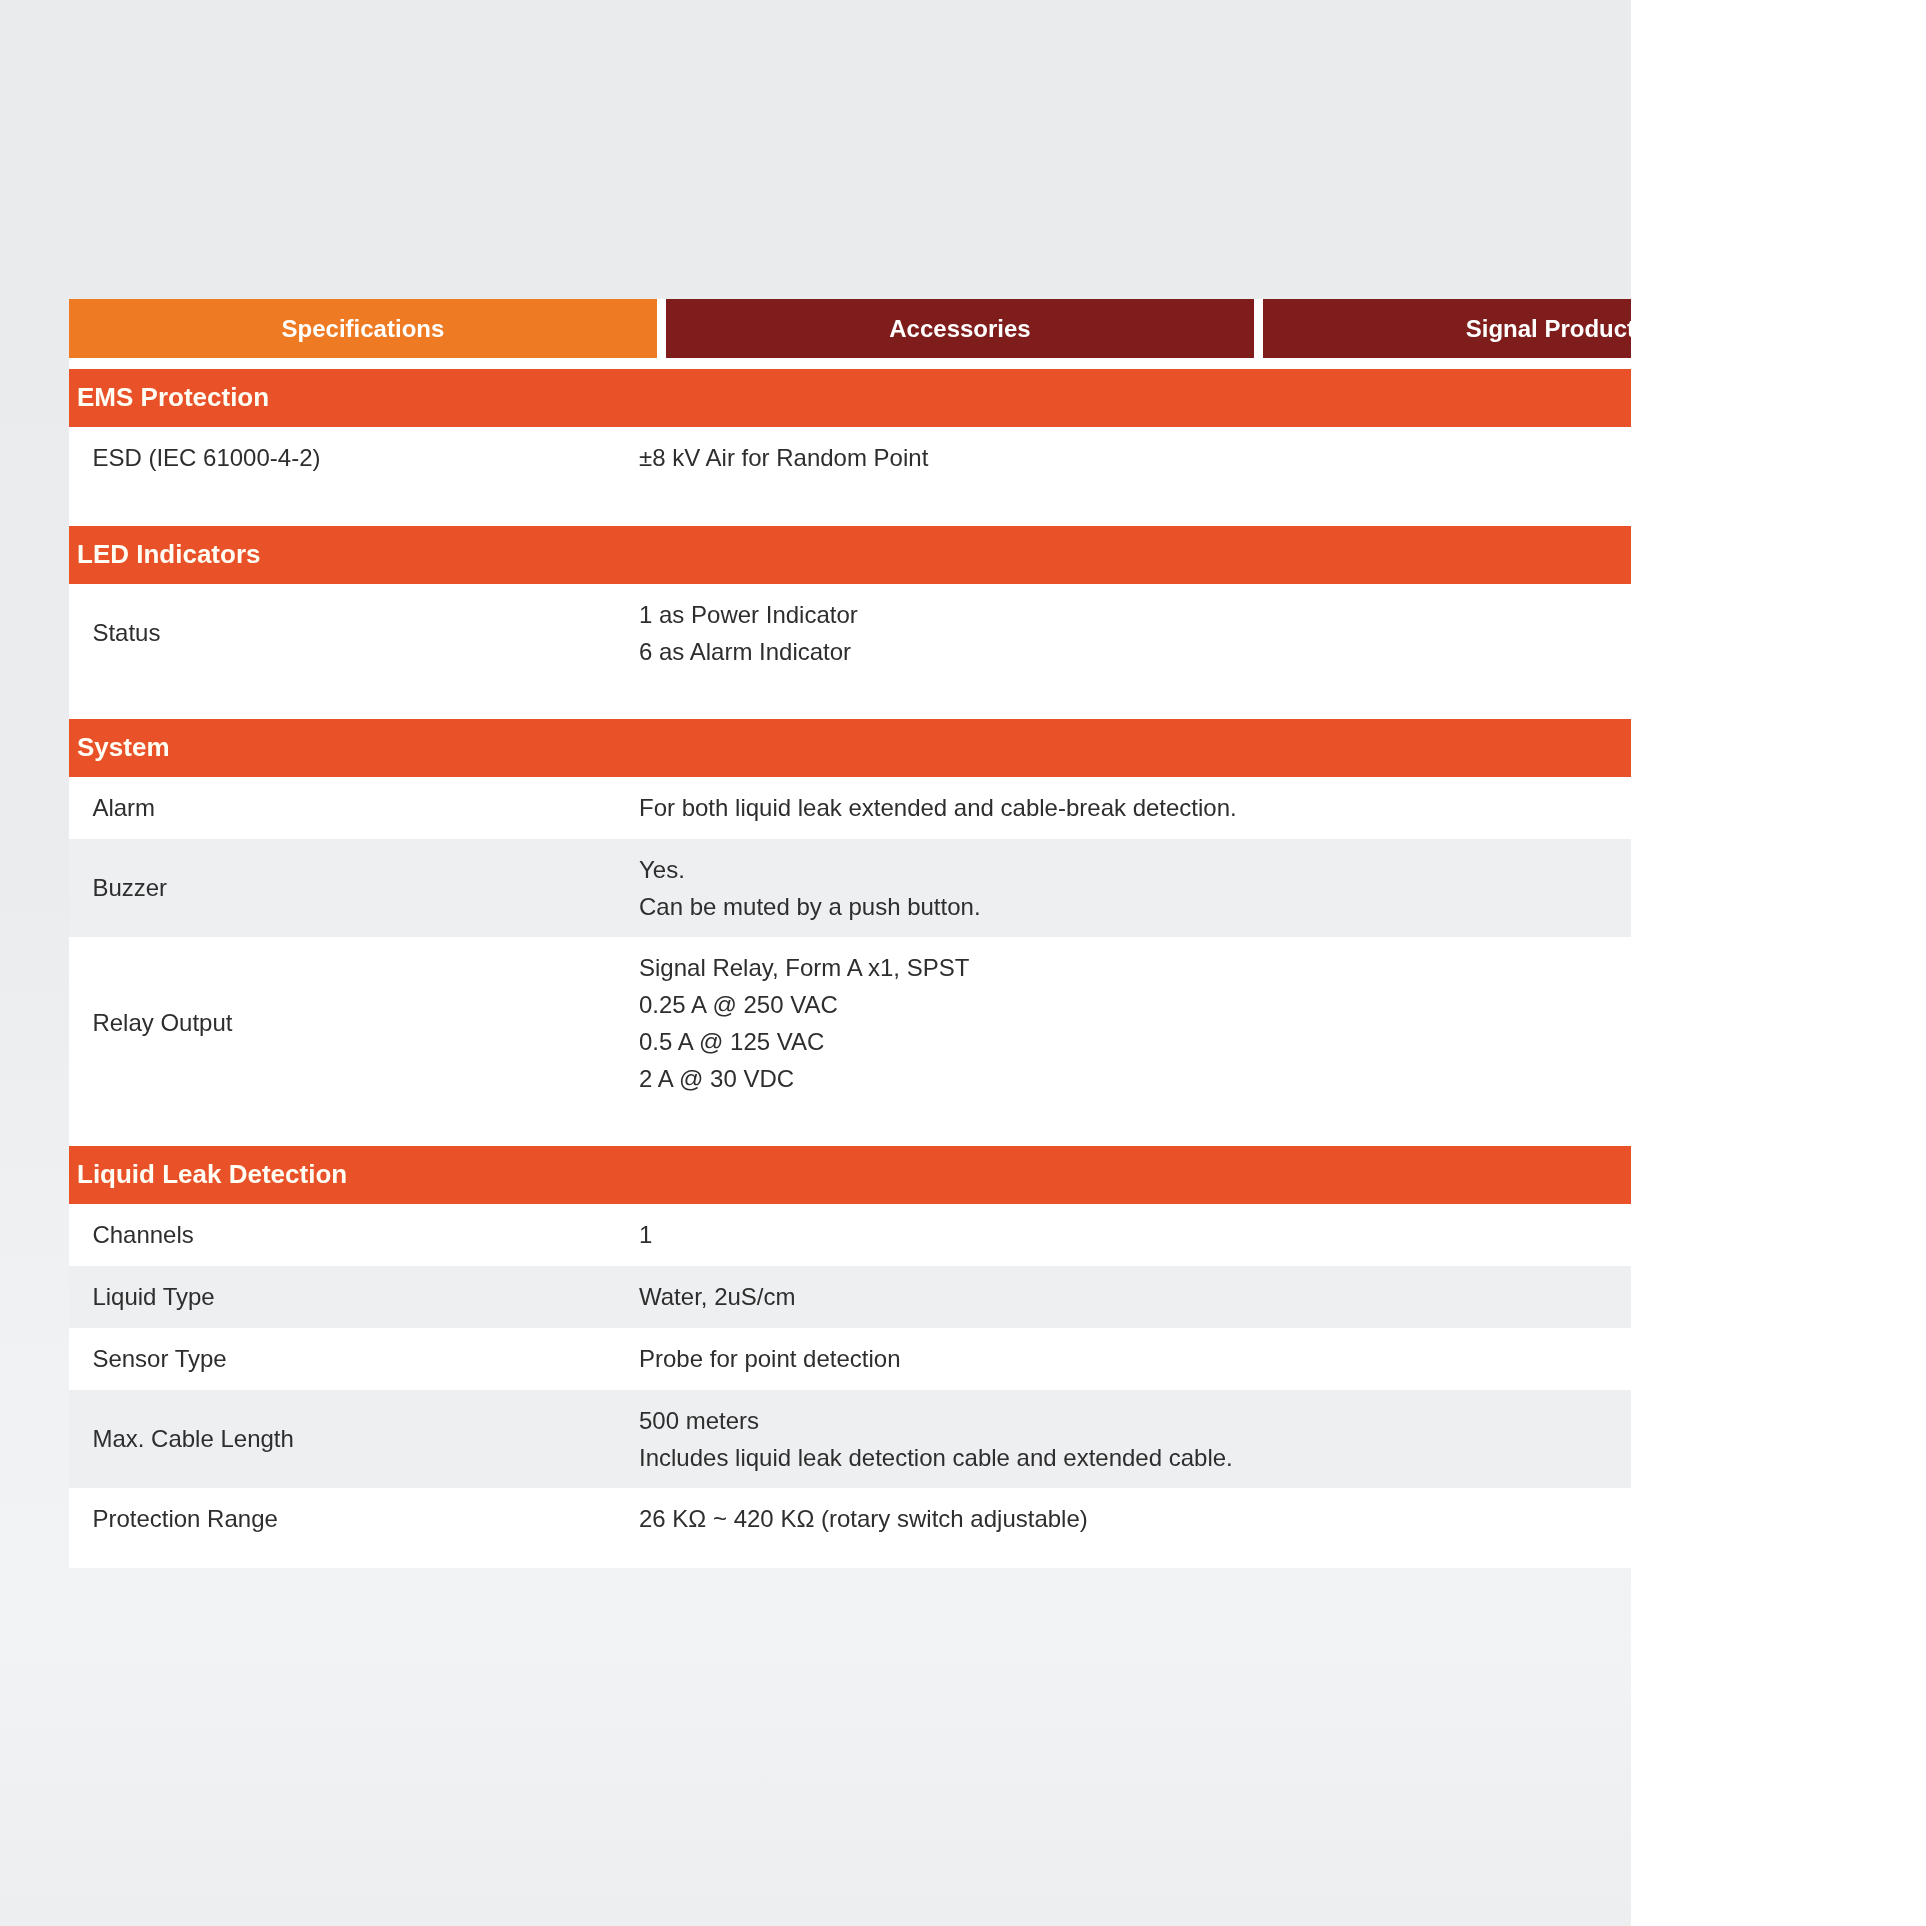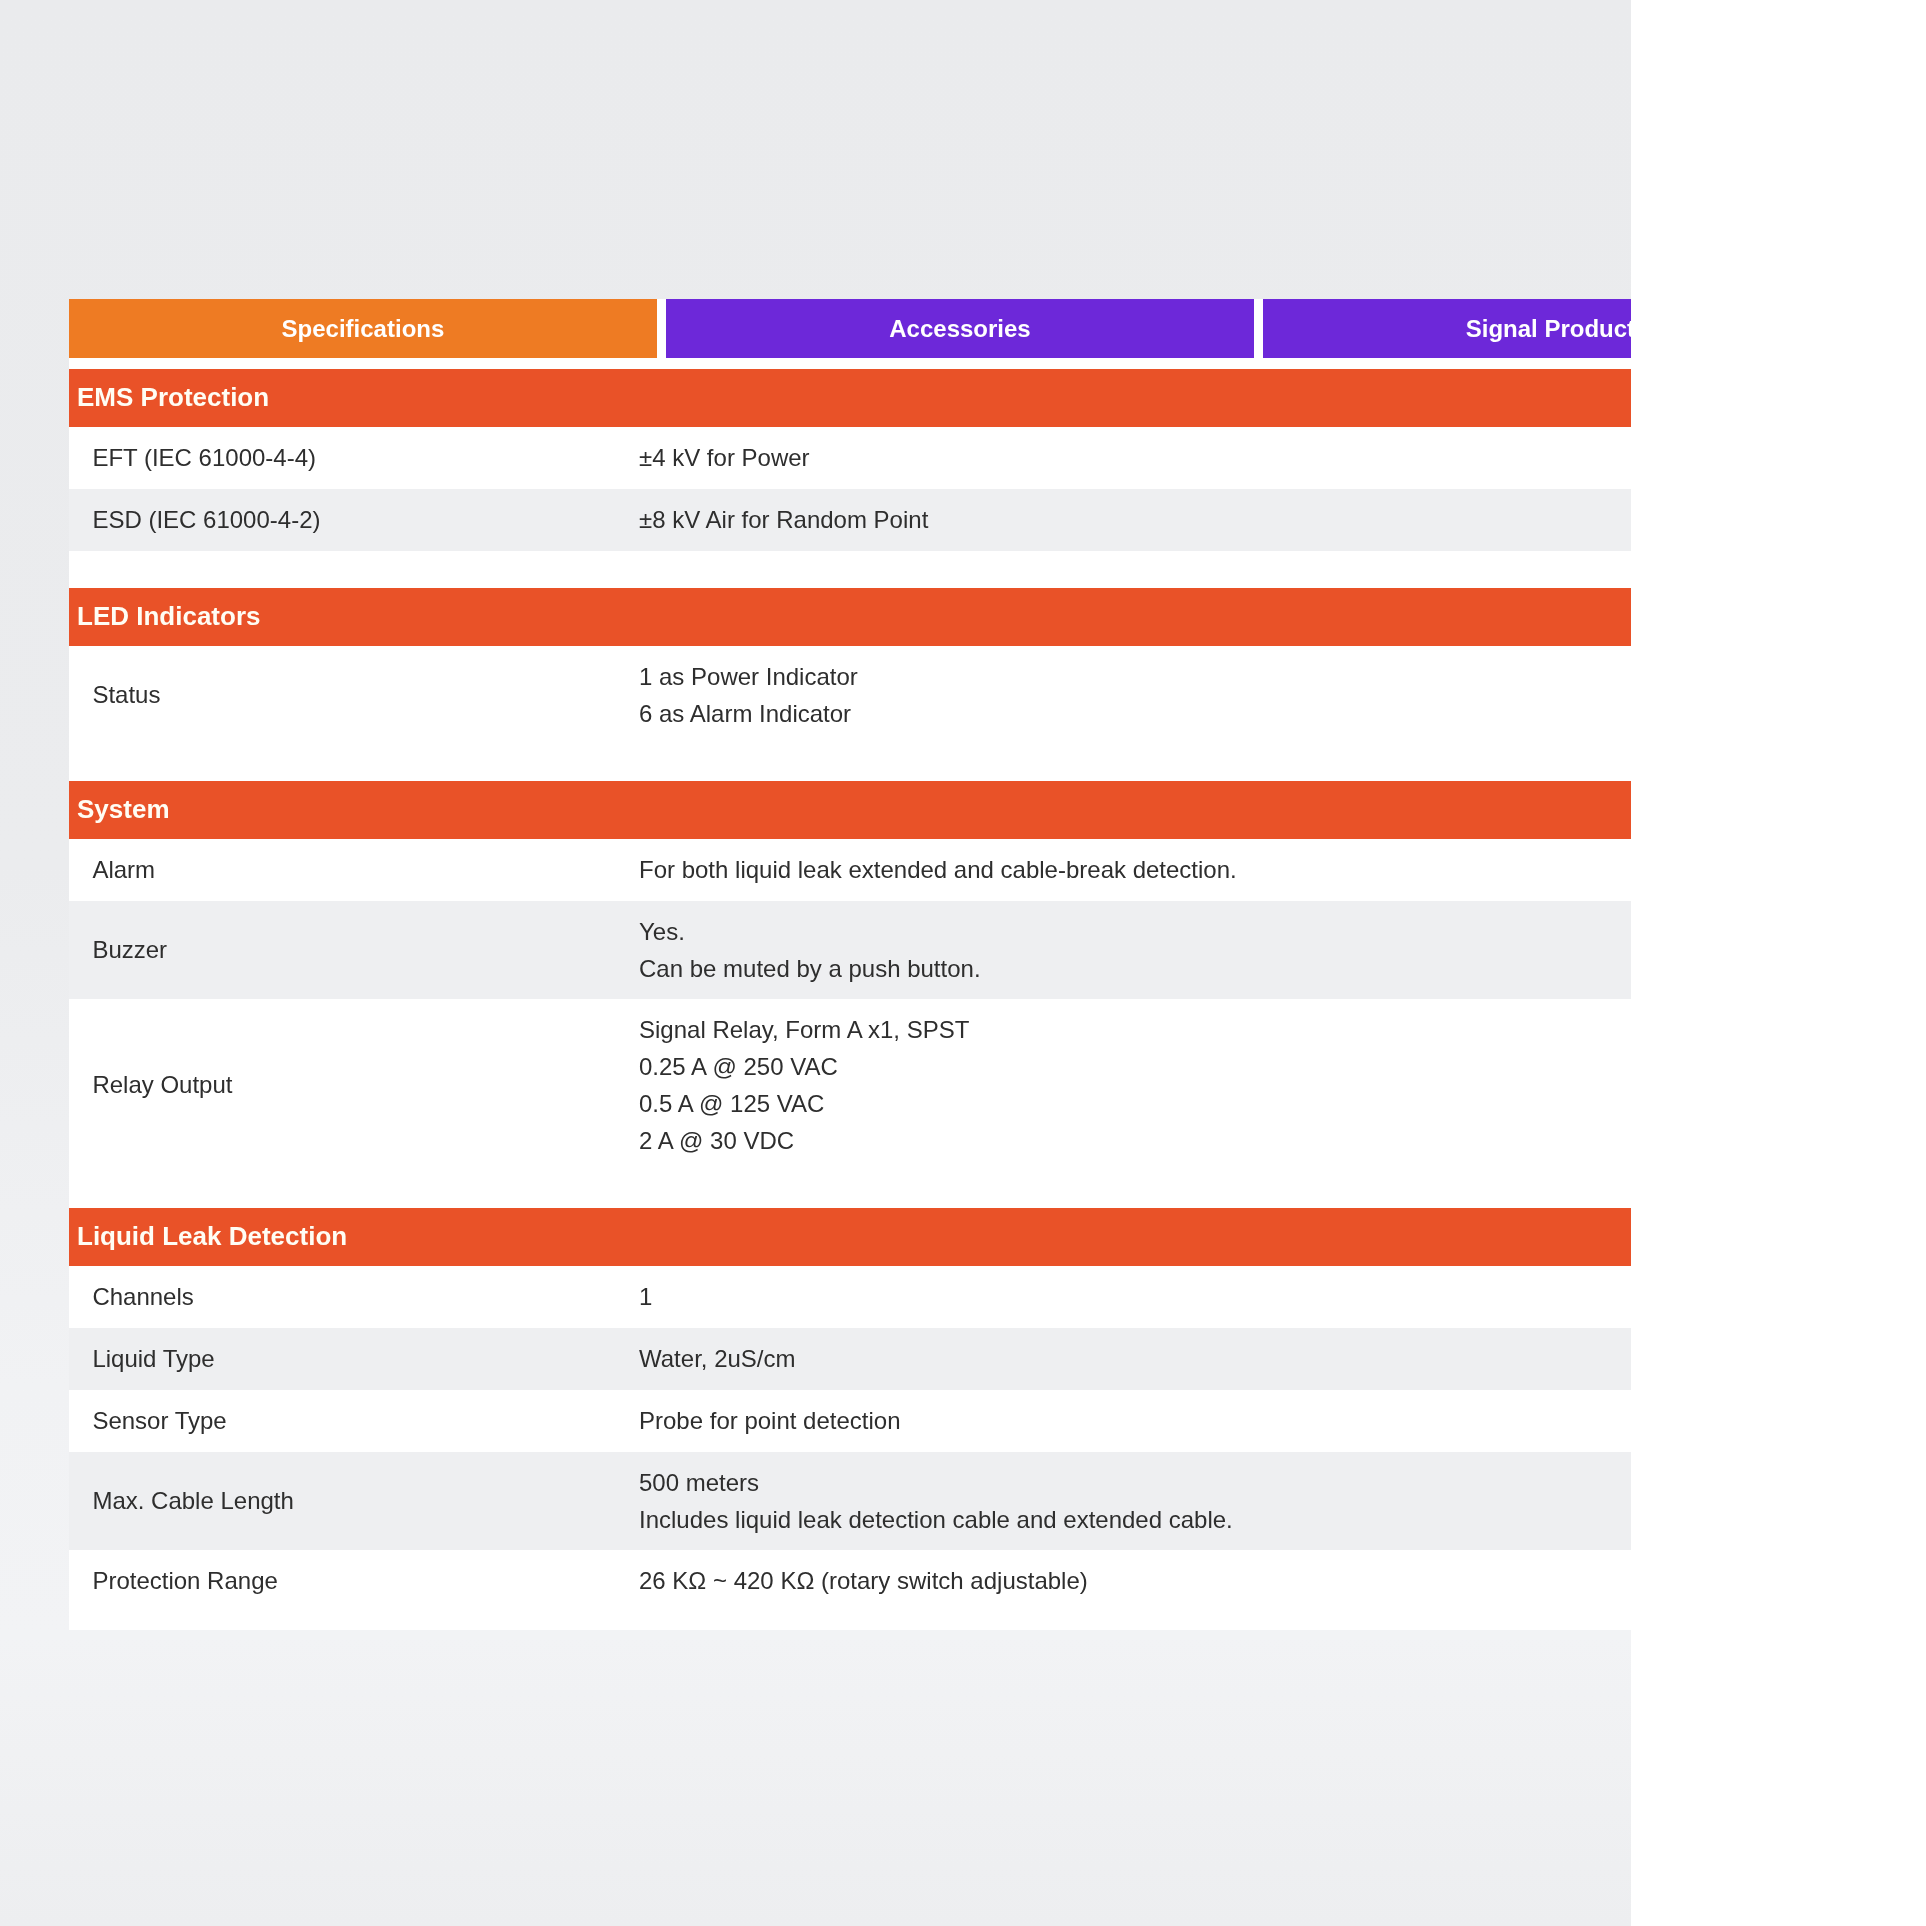--- a/index.html
+++ b/index.html
@@ -33,21 +33,21 @@
     flex: 1;
     display: flex;
     align-items: center;
     justify-content: center;
     font-size: 24px;
     font-weight: bold;
     color: #FFFFFF;
     cursor: pointer;
   }
   .tab.active   { background: #EE7B23; }
-  .tab.inactive { background: #6d28d9; }
+  .tab.inactive { background: #7f1d1d; }
   
   .card {
     background: #FFFFFF;
     padding-top: 10.6px;
     padding-bottom: 18.4px;
   }
   .section + .section { margin-top: 37px; }
   .section-header {
     height: 58px;
     background: #E95228;
@@ -93,26 +93,20 @@
   <div class="content">
     <div class="tabs" id="tab-bar">
         <div class="tab active">Specifications</div>
         <div class="tab inactive">Accessories</div>
         <div class="tab inactive">Signal Products</div>
       </div>
     <div class="card" id="spec-card">
         <div class="section">
           <div class="section-header">EMS Protection</div>
           <div class="rows">
-            <div class="row">
-              <div class="row-label">EFT (IEC 61000-4-4)</div>
-              <div class="row-value">
-                <span class="line">±4 kV for Power</span>
-              </div>
-            </div>
             <div class="row">
               <div class="row-label">ESD (IEC 61000-4-2)</div>
               <div class="row-value">
                 <span class="line">±8 kV Air for Random Point</span>
               </div>
             </div>
           </div>
         </div>
         <div class="section">
           <div class="section-header">LED Indicators</div>

